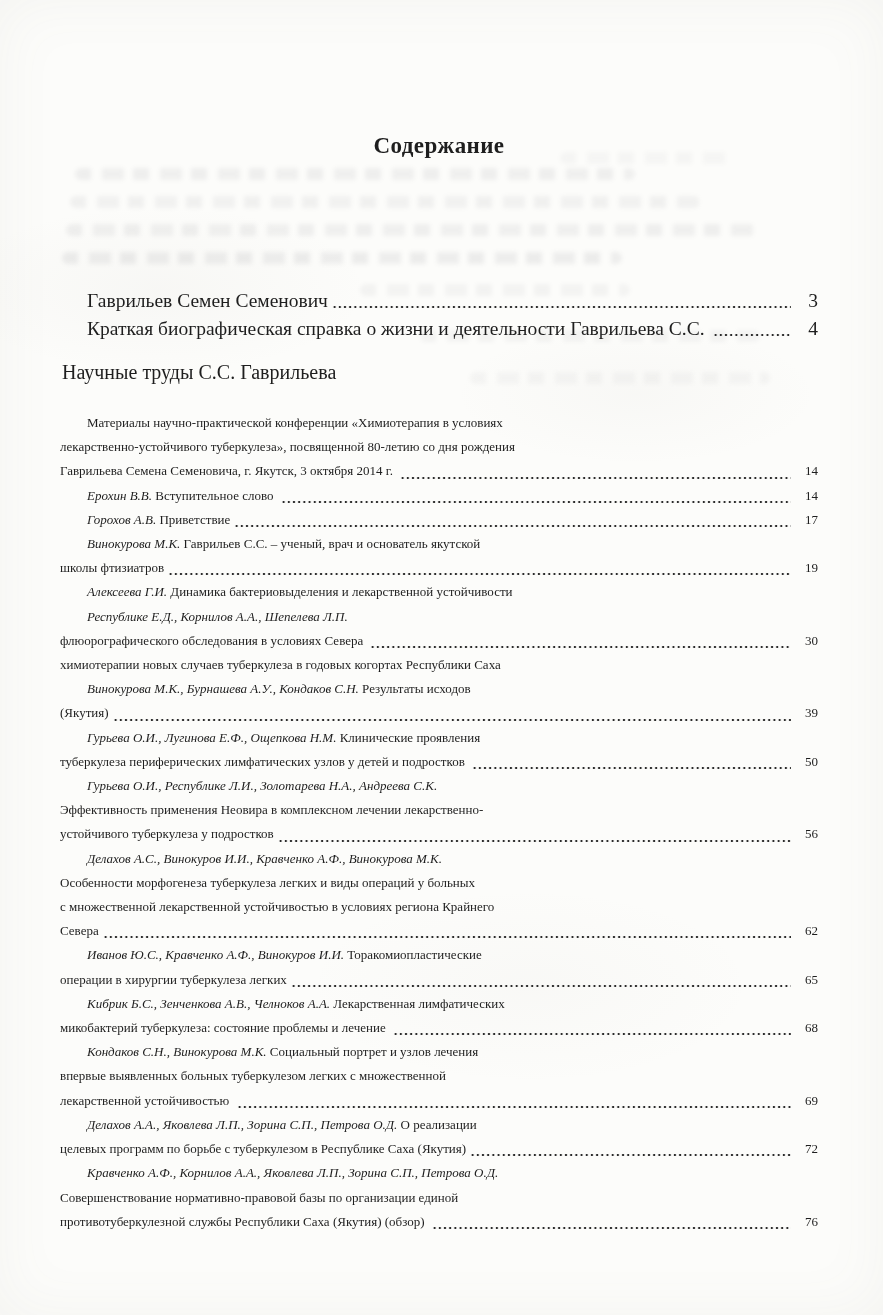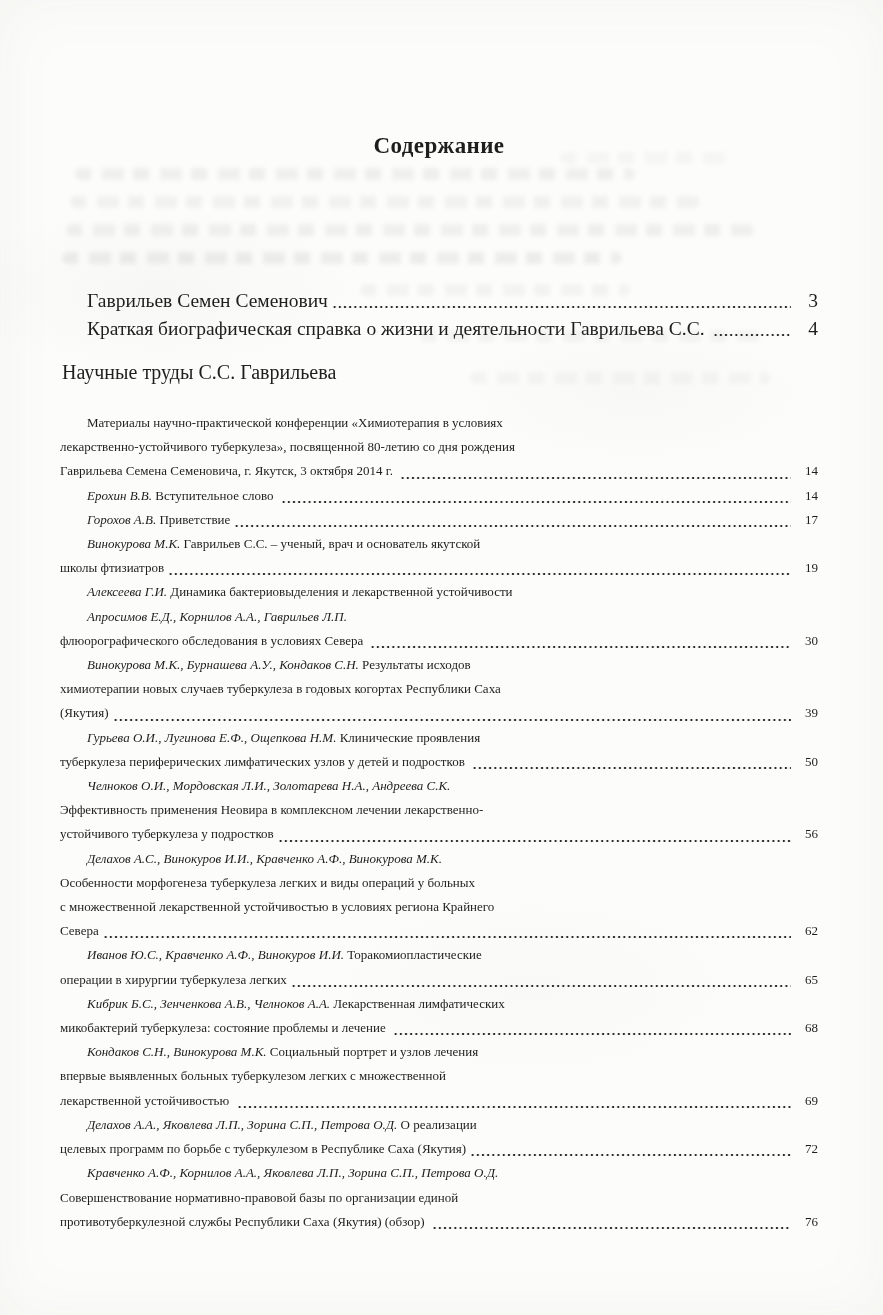--- a/index.html
+++ b/index.html
@@ -133,34 +133,34 @@
           <div class="line first"><em>Горохов А.В.</em><span> Приветствие</span><span class="leader"></span><span class="pg">17</span></div>
         </div>
         <div class="entry">
           <div class="line first"><em>Винокурова М.К.</em><span> Гаврильев С.С. – ученый, врач и основатель якутской</span></div>
           <div class="line"><span>школы фтизиатров</span><span class="leader"></span><span class="pg">19</span></div>
         </div>
         <div class="entry">
           <div class="line first"><em>Алексеева Г.И.</em><span> Динамика бактериовыделения и лекарственной устойчивости</span></div>
         </div>
         <div class="entry">
-          <div class="line first"><em>Апросимов Е.Д., Корнилов А.А., Гаврильев Л.П.</em></div>
+          <div class="line first"><em>Республике Е.Д., Корнилов А.А., Шепелева Л.П.</em></div>
           <div class="line"><span>флюорографического обследования в условиях Севера </span><span class="leader"></span><span class="pg">30</span></div>
         </div>
         <div class="entry">
+          <div class="line"><span>химиотерапии новых случаев туберкулеза в годовых когортах Республики Саха</span></div>
           <div class="line first"><em>Винокурова М.К., Бурнашева А.У., Кондаков С.Н.</em><span> Результаты исходов</span></div>
-          <div class="line"><span>химиотерапии новых случаев туберкулеза в годовых когортах Республики Саха</span></div>
           <div class="line"><span>(Якутия)</span><span class="leader"></span><span class="pg">39</span></div>
         </div>
         <div class="entry">
           <div class="line first"><em>Гурьева О.И., Лугинова Е.Ф., Ощепкова Н.М.</em><span> Клинические проявления</span></div>
           <div class="line"><span>туберкулеза периферических лимфатических узлов у детей и подростков </span><span class="leader"></span><span class="pg">50</span></div>
         </div>
         <div class="entry">
-          <div class="line first"><em>Челноков О.И., Мордовская Л.И., Золотарева Н.А., Андреева С.К.</em></div>
+          <div class="line first"><em>Гурьева О.И., Республике Л.И., Золотарева Н.А., Андреева С.К.</em></div>
           <div class="line"><span>Эффективность применения Неовира в комплексном лечении лекарственно-</span></div>
           <div class="line"><span>устойчивого туберкулеза у подростков</span><span class="leader"></span><span class="pg">56</span></div>
         </div>
         <div class="entry">
           <div class="line first"><em>Делахов А.С., Винокуров И.И., Кравченко А.Ф., Винокурова М.К.</em></div>
           <div class="line"><span>Особенности морфогенеза туберкулеза легких и виды операций у больных</span></div>
           <div class="line"><span>с множественной лекарственной устойчивостью в условиях региона Крайнего</span></div>
           <div class="line"><span>Севера</span><span class="leader"></span><span class="pg">62</span></div>
         </div>
         <div class="entry">

